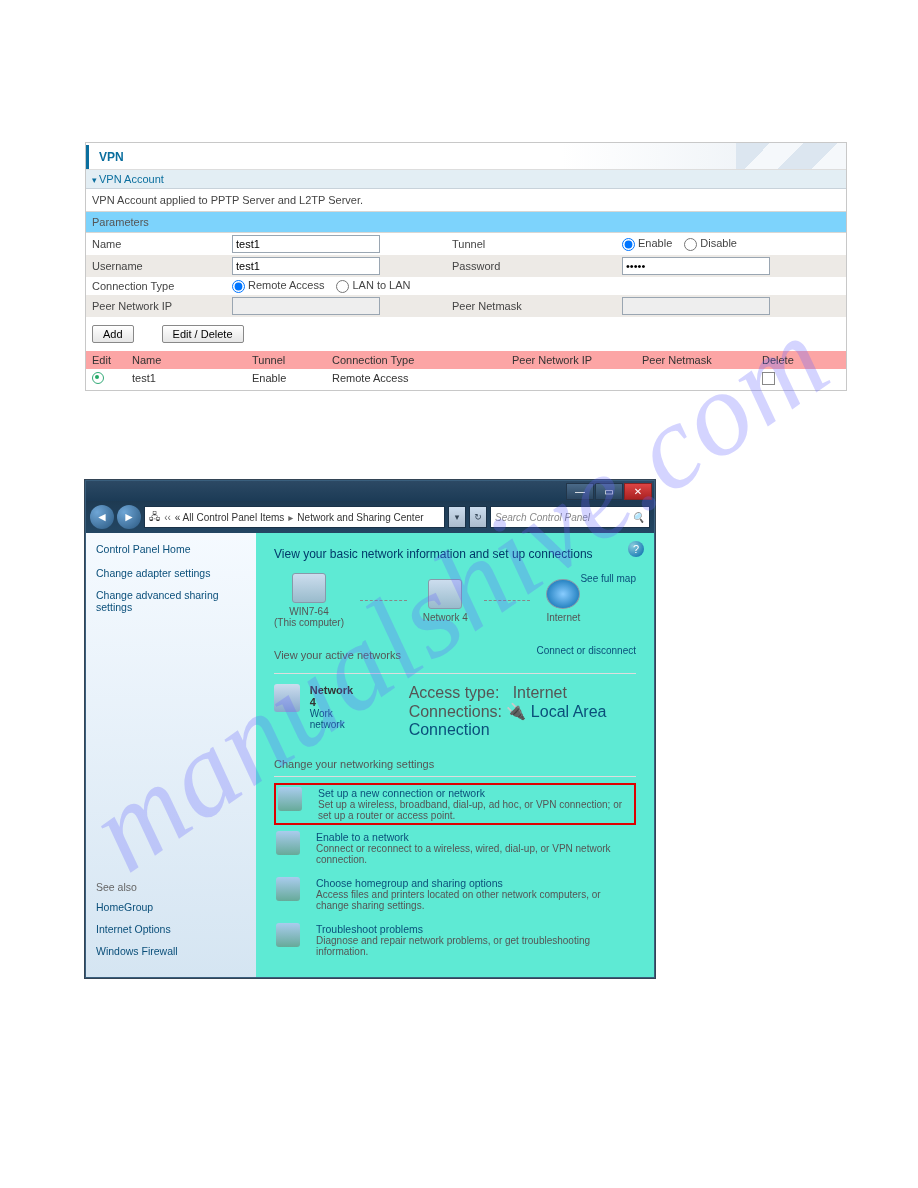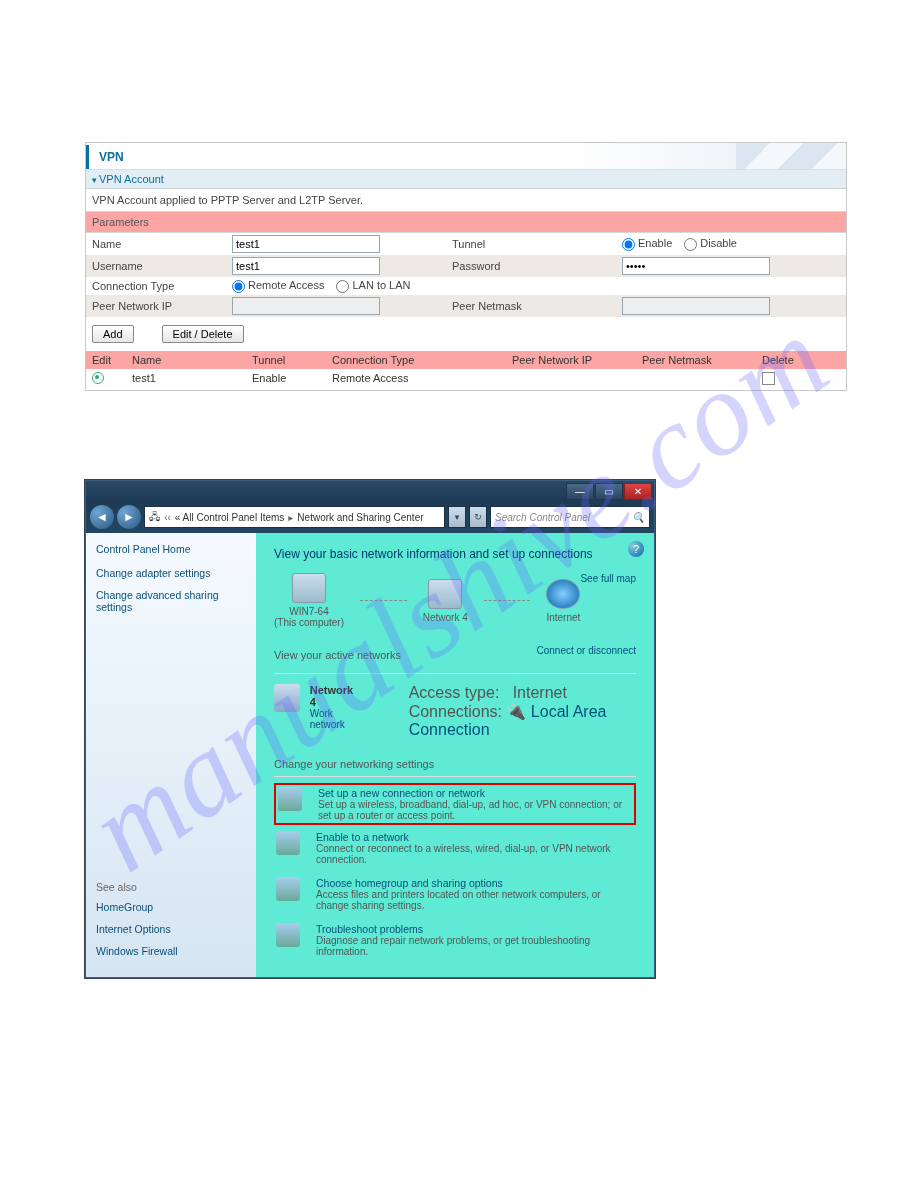--- a/index.html
+++ b/index.html
@@ -8,21 +8,21 @@
 
 
 .vpn-panel{position:absolute;top:142px;left:85px;width:760px;border:1px solid #c8c8c8;background:#fff}
 .vpn-header{display:flex;align-items:flex-end;border-bottom:1px solid #ddd}
 .vpn-tab{border-left:3px solid #0a6e9e;padding:5px 10px;color:#0a6e9e;font-weight:bold;font-size:12px}
 .vpn-banner{flex:1;height:26px;background:linear-gradient(90deg,#fff 60%,#e8eef4);position:relative}
 .vpn-banner::after{content:"";position:absolute;right:0;top:0;width:110px;height:100%;background:linear-gradient(135deg,#dce6f0 25%,#f5f8fb 25% 50%,#dce6f0 50% 75%,#f5f8fb 75%);}
 .section-bar{background:#e3eef4;padding:3px 6px;color:#0a6e9e;font-size:11px;border-bottom:1px solid #c8d2da}
 .caret::before{content:"▾ ";font-size:9px}
 .desc{padding:5px 6px;background:#fff;color:#444}
-.subhead{padding:4px 6px;background:#fca5a5;color:#555;border-top:1px solid #d9d7d4;border-bottom:1px solid #d9d7d4}
+.subhead{padding:4px 6px;background:#7dd3fc;color:#555;border-top:1px solid #d9d7d4;border-bottom:1px solid #d9d7d4}
 .form-row{display:grid;grid-template-columns:140px 220px 170px 1fr;align-items:center;padding:2px 6px;background:#fff}
 .form-row.alt{background:#edeae6}
 .form-row label{color:#444}
 .txt{width:140px;height:16px;border:1px solid #9aa6b2;background:#fff;padding:0 3px;font-size:11px}
 .txt.ro{background:#eee}
 .radio-group{display:flex;align-items:center;gap:12px}
 .radio-group input{margin:0 3px 0 0;vertical-align:middle}
 .btn-row{padding:8px 6px;display:flex;gap:28px}
 .btn{border:1px solid #888;background:linear-gradient(#fff,#e6e6e6);padding:2px 10px;font-size:11px;border-radius:2px;cursor:pointer}
 .grid-head{display:grid;grid-template-columns:40px 120px 80px 180px 130px 120px 60px;background:#fca5a5;padding:3px 6px;color:#333}

